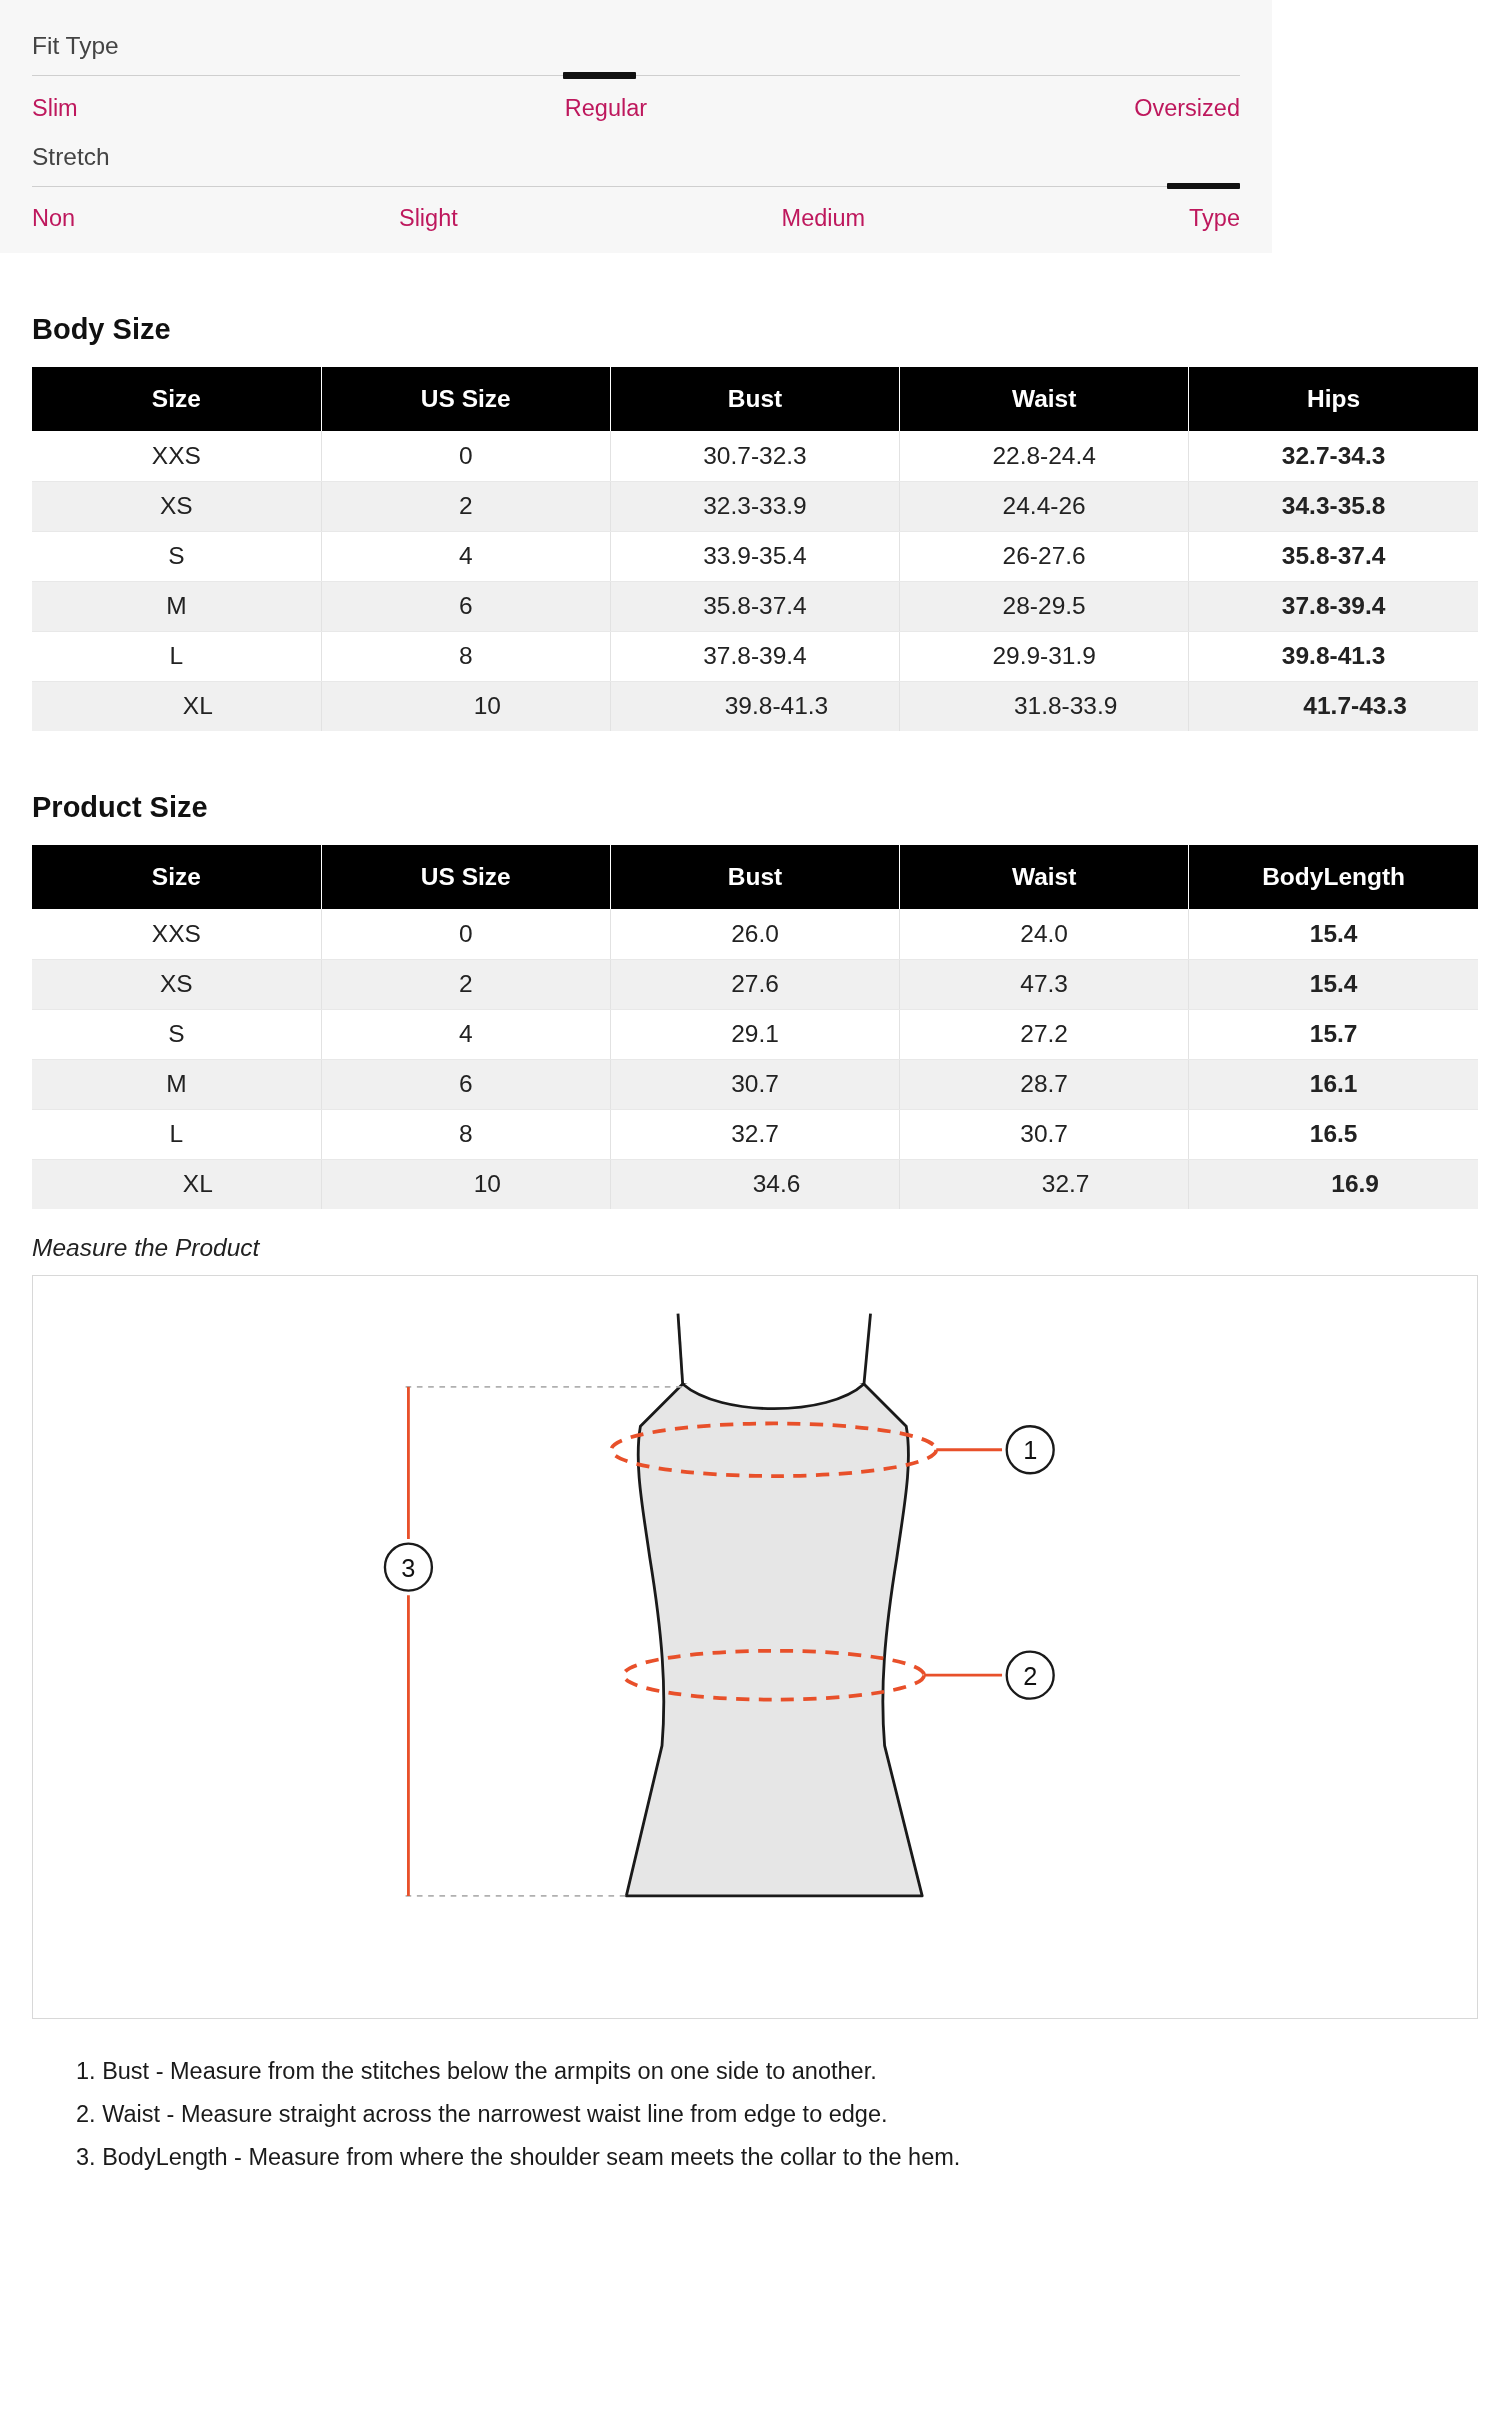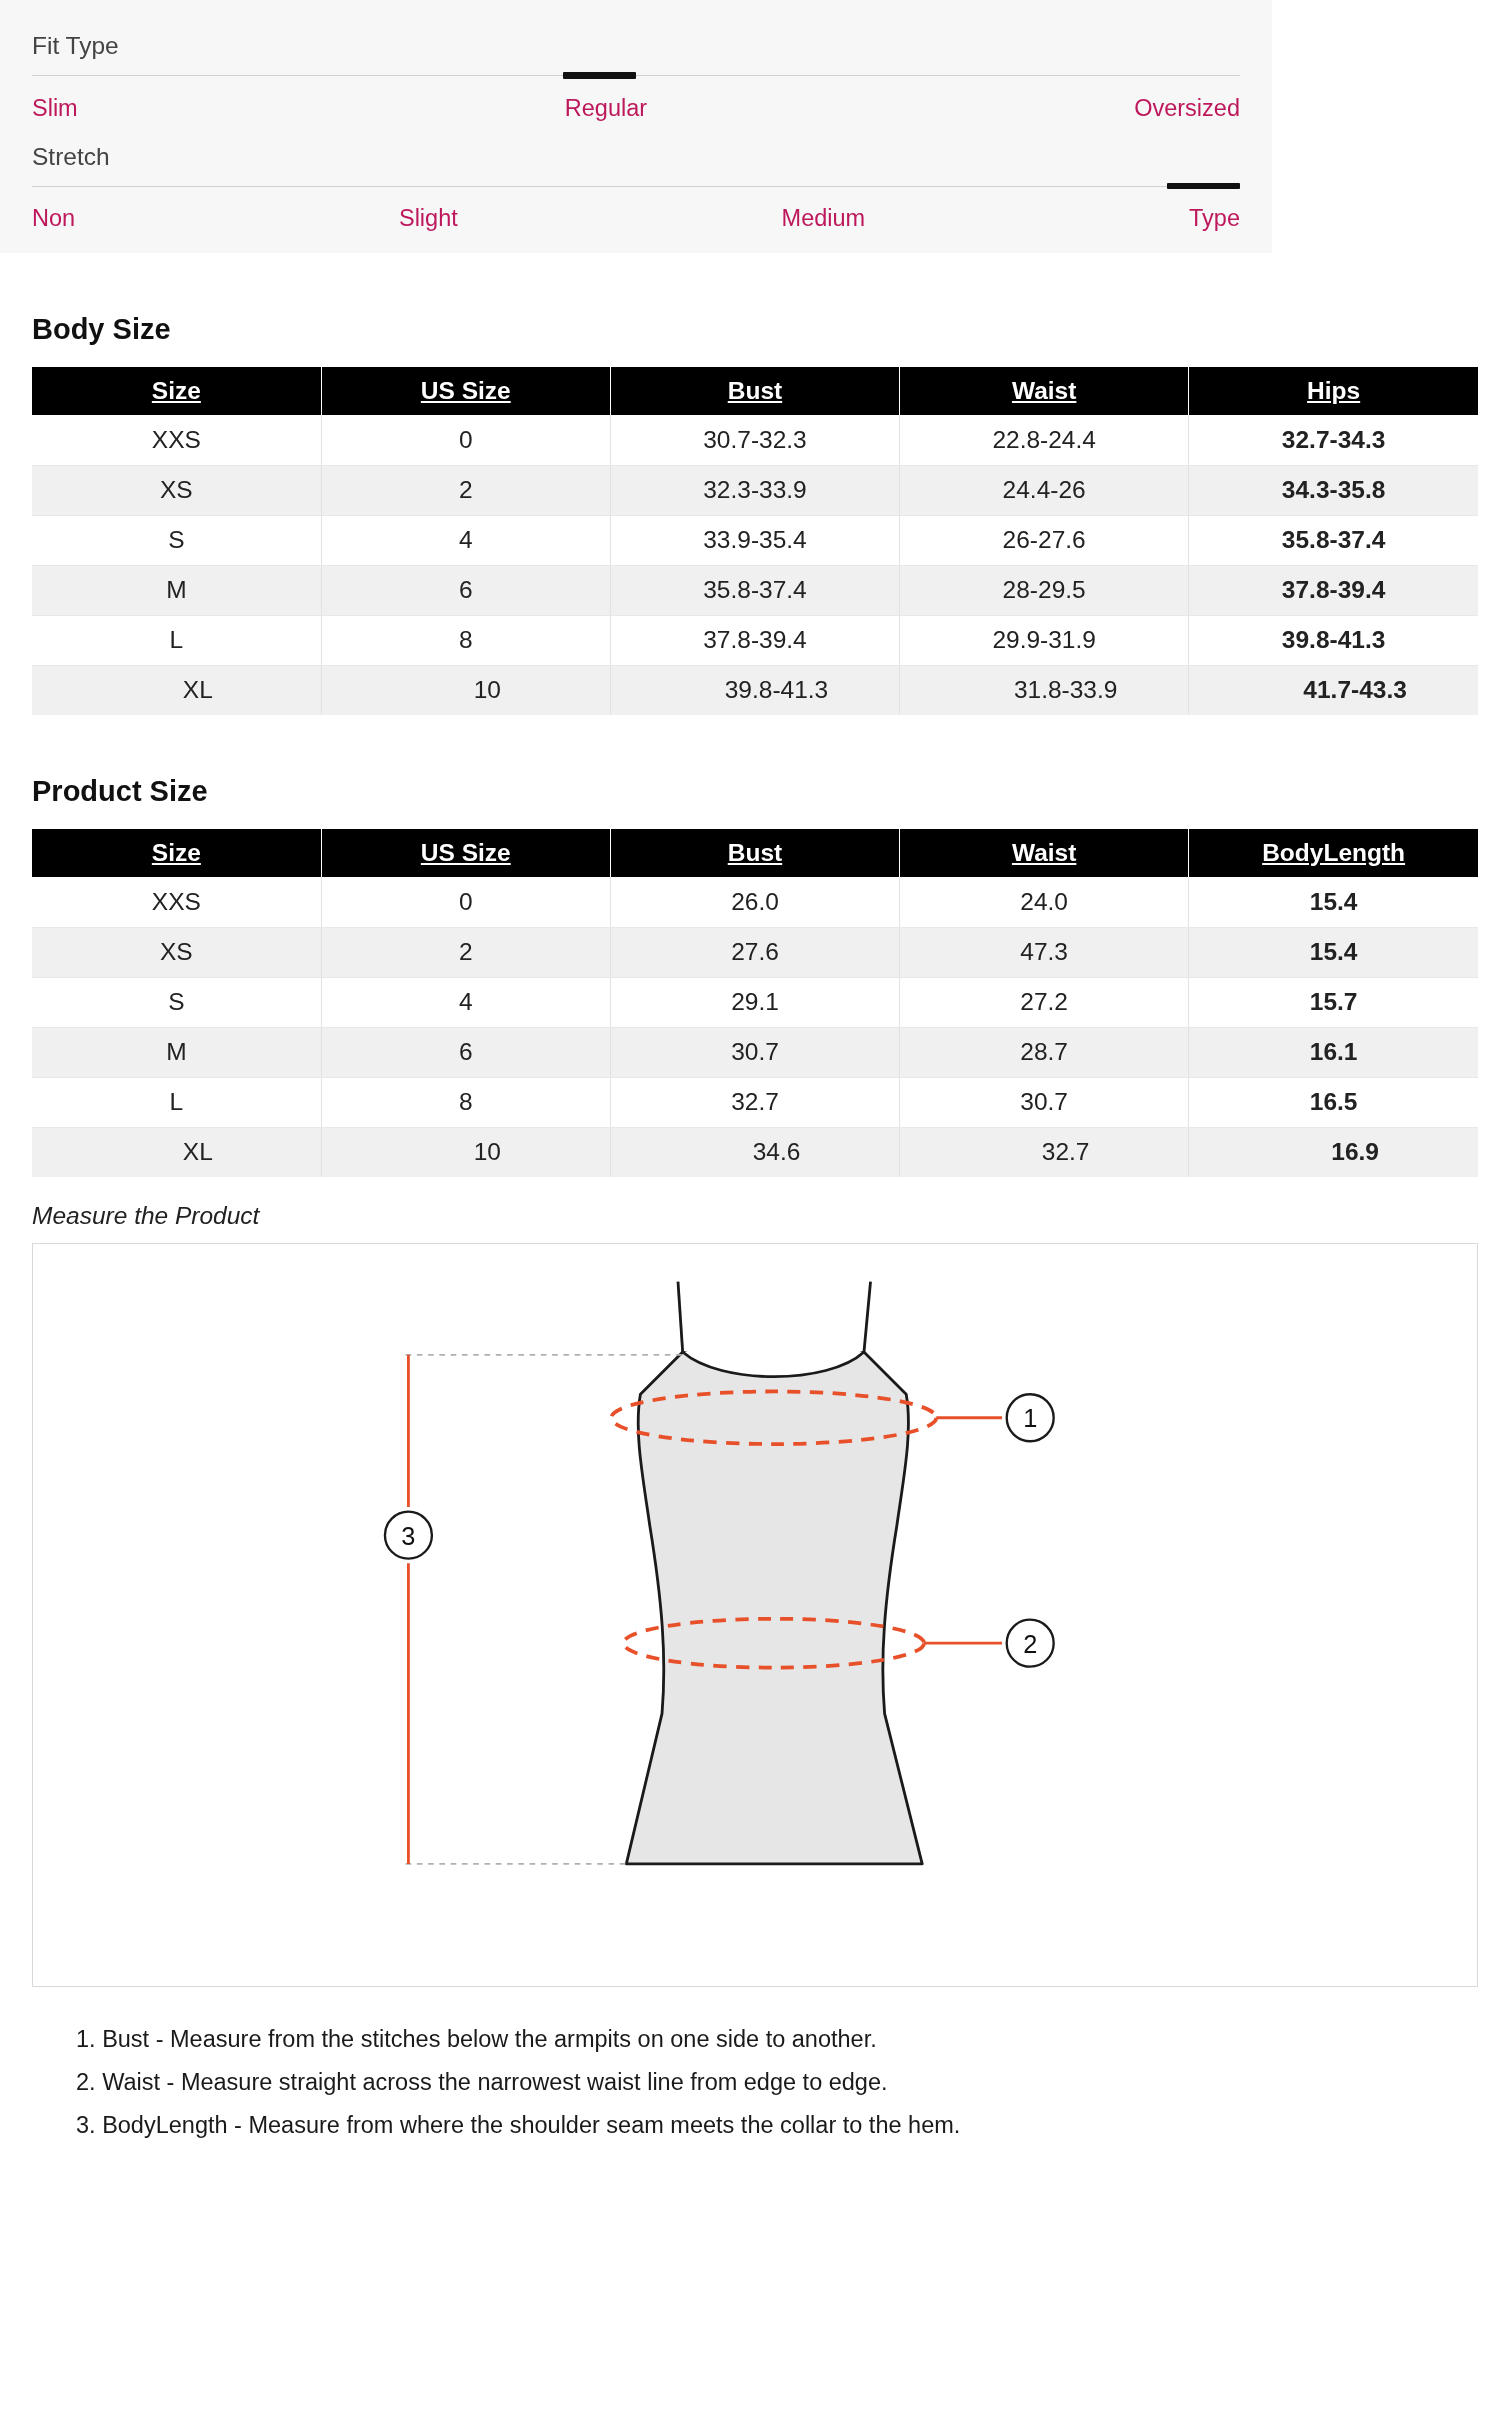--- a/index.html
+++ b/index.html
@@ -68,25 +68,24 @@
     width: 100%;
     border-collapse: collapse;
     table-layout: fixed;
     font-size: 24.5px;
   }
   table.size-table thead th {
     background: #000000;
     color: #ffffff;
     font-weight: 700;
     font-size: 24.5px;
-    height: 48px;
+    height: 64px;
     border-right: 0.9px solid #ffffff;
     text-align: center;
     vertical-align: middle;
-    text-decoration: underline;
   }
   table.size-table thead th:last-child { border-right: none; }
   table.size-table tbody td {
     height: 50px;
     text-align: center;
     vertical-align: middle;
     color: #222222;
     border-right: 0.9px solid #e2e2e2;
     border-bottom: 0.9px solid #e8e8e8;
   }

